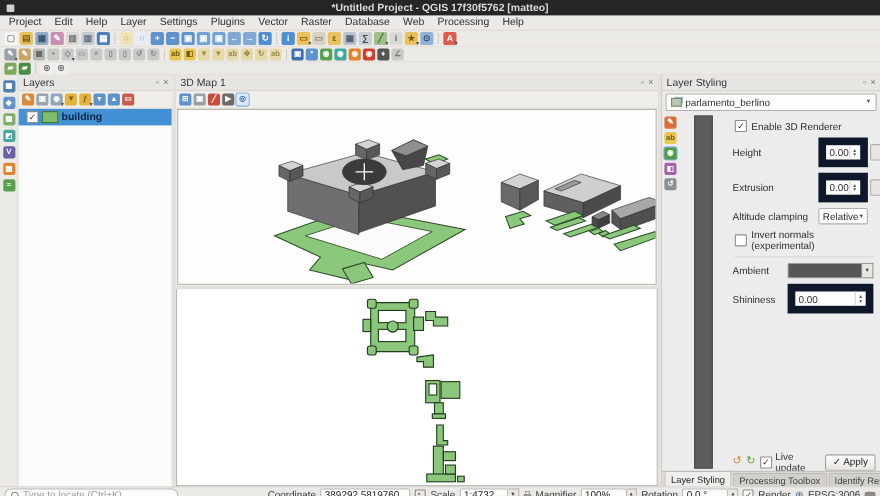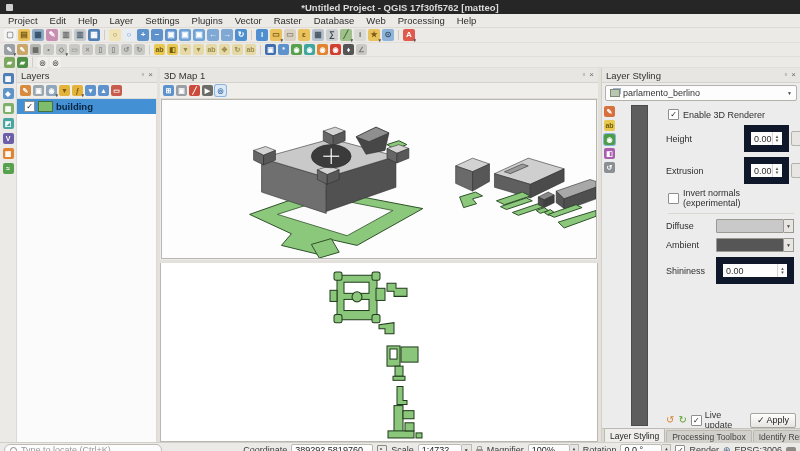--- a/index.html
+++ b/index.html
@@ -401,30 +401,33 @@
               <span class="flabel">Extrusion</span>
               <span class="spin">
                   <span>0.00</span>
                   <span class="arrows">
                     <span>▲</span>
                     <span>▼</span>
                   </span>
                 </span>
               <span class="ovr"></span>
             </div>
+            <div class="frow">
+              <span class="flabel">Altitude clamping</span>
+              <span class="combo">
+                  <span>Relative</span>
+                  <span class="carrow">▼</span>
+                </span>
+              <span class="combo-spacer"></span>
+            </div>
             <div class="cbrow">
               <span class="cb"></span>
               <span>Invert normals (experimental)</span>
             </div>
             <hr class="fsep">
-            <div class="frow">
-              <span class="flabel2">Diffuse</span>
-              <span class="colorbar" style="background-color: rgb(201, 201, 201);"></span>
-              <span class="colorbtn">▼</span>
-            </div>
             <div class="frow">
               <span class="flabel2">Ambient</span>
               <span class="colorbar" style="background-color: rgb(86, 86, 86);"></span>
               <span class="colorbtn">▼</span>
             </div>
             <div class="frow">
               <span class="flabel2">Shininess</span>
               <span class="spin">
                   <span>0.00</span>
                   <span class="arrows">

